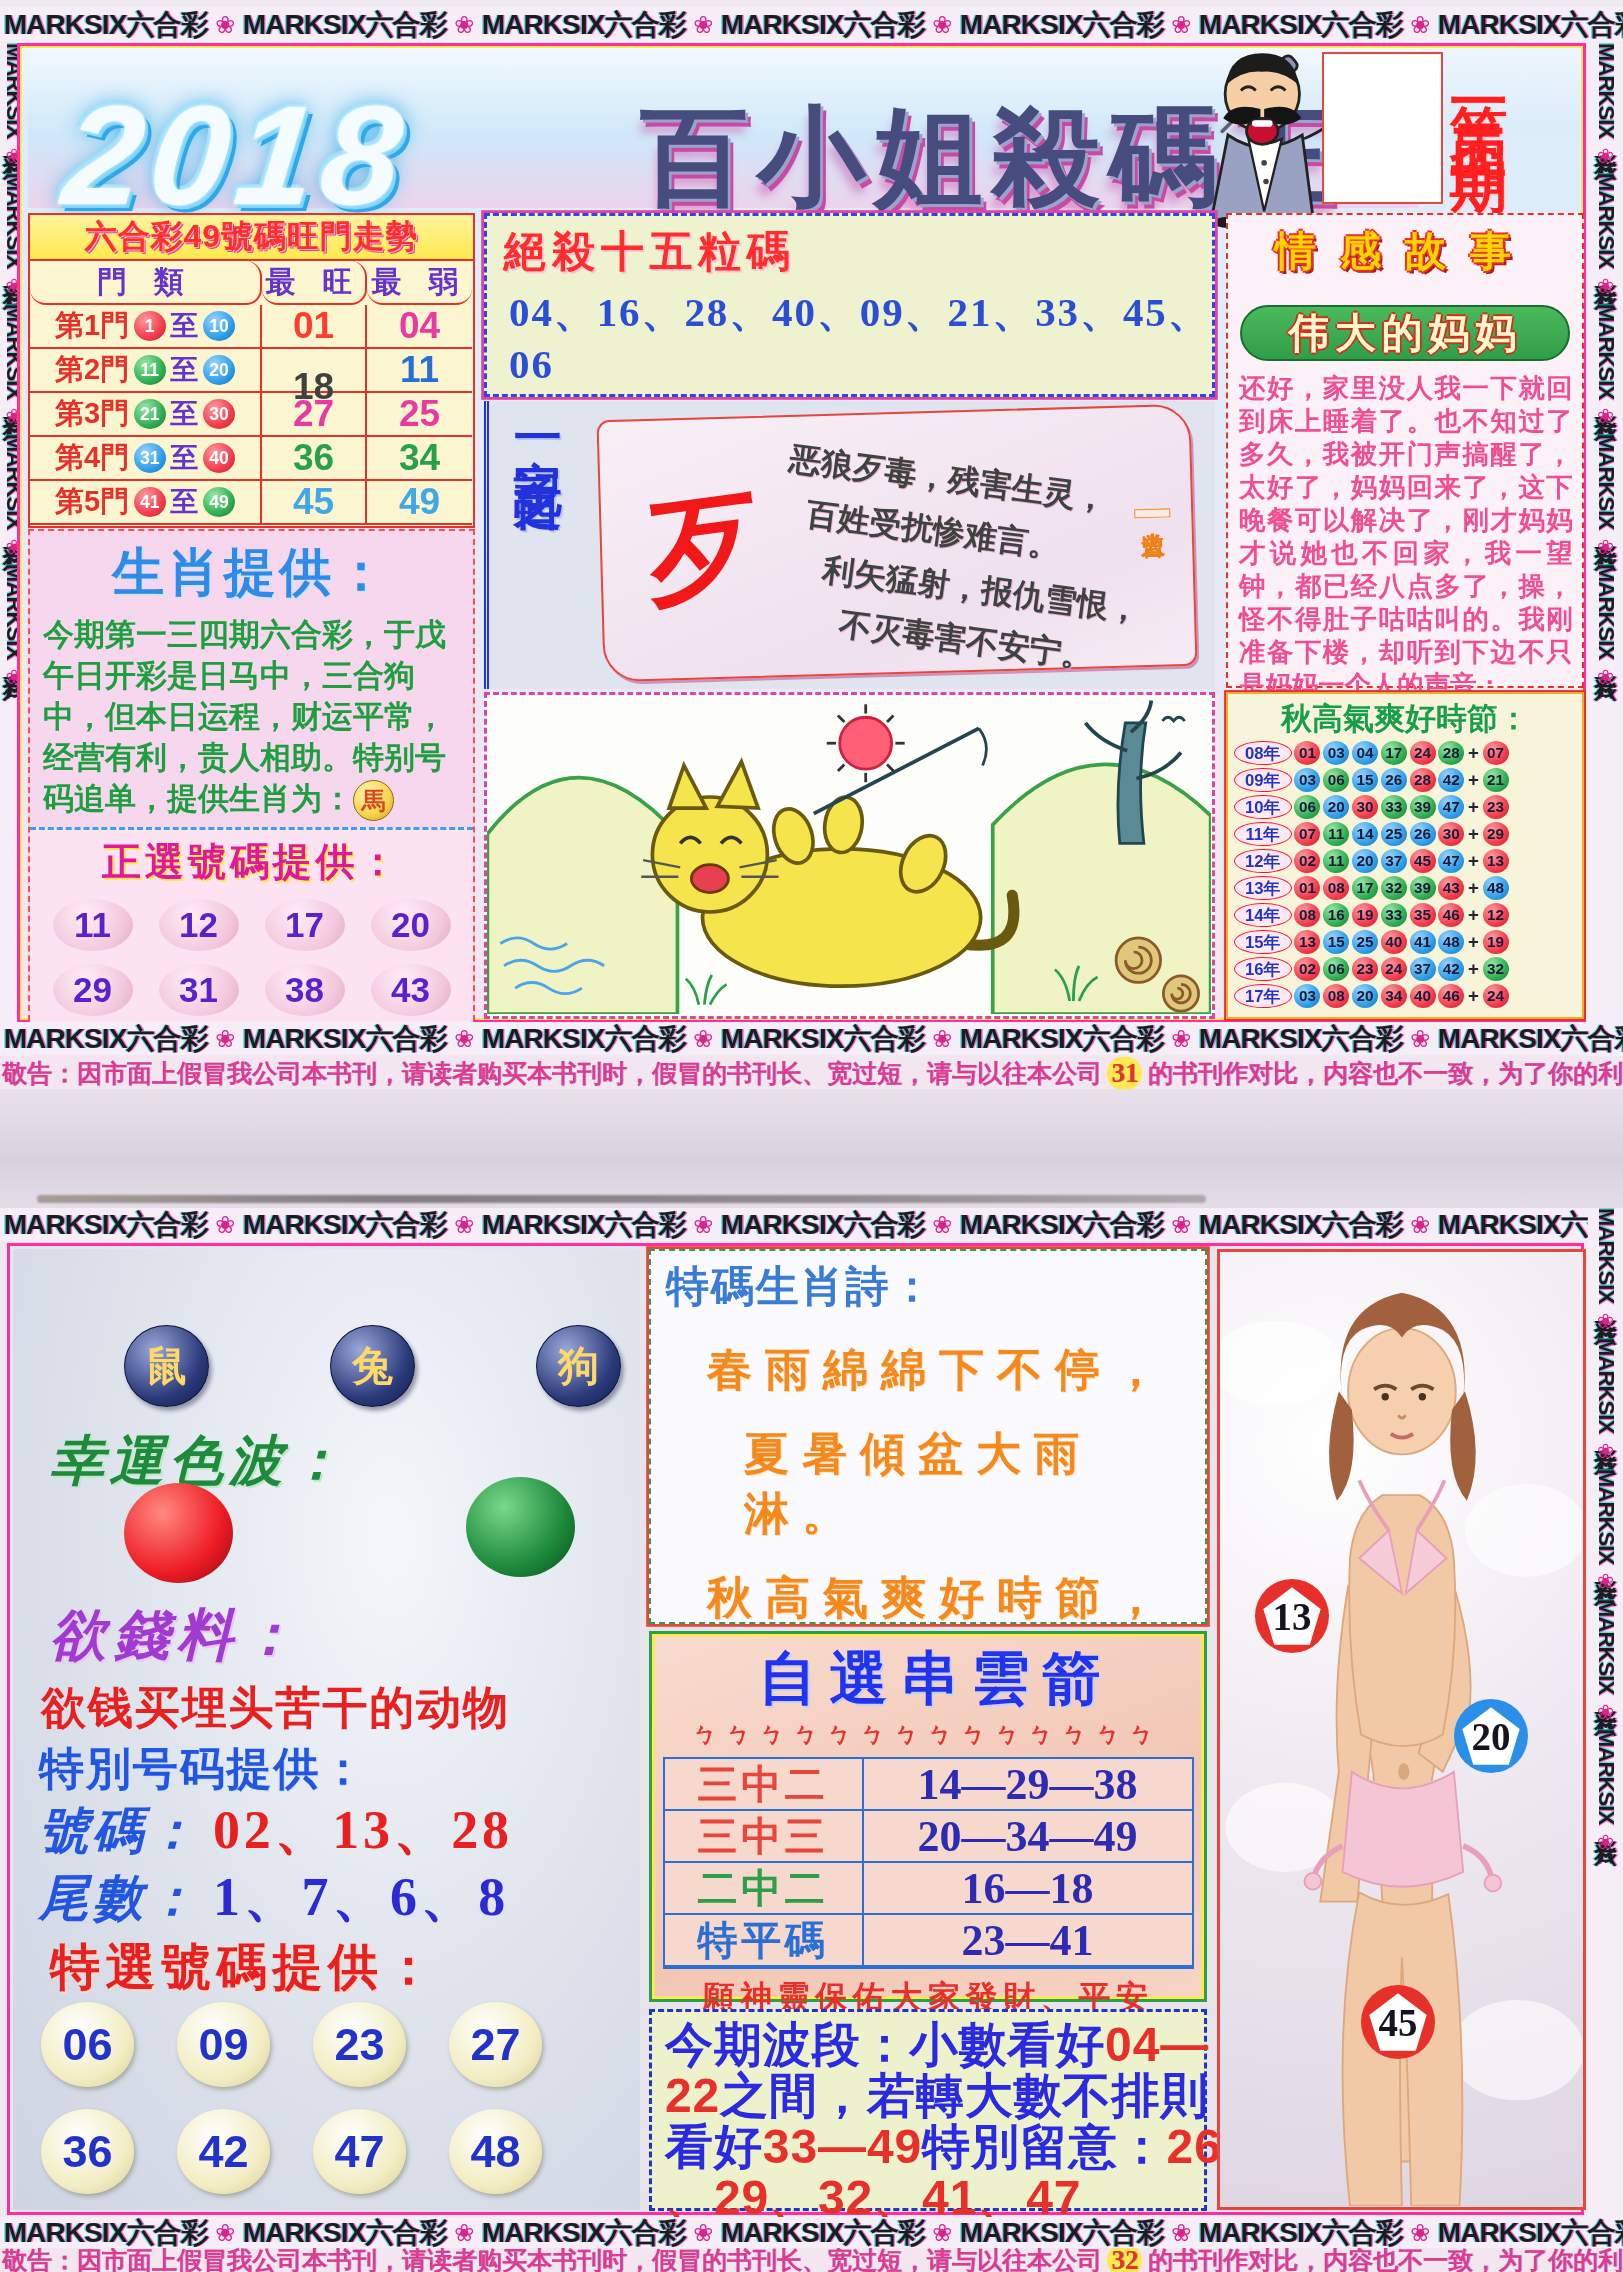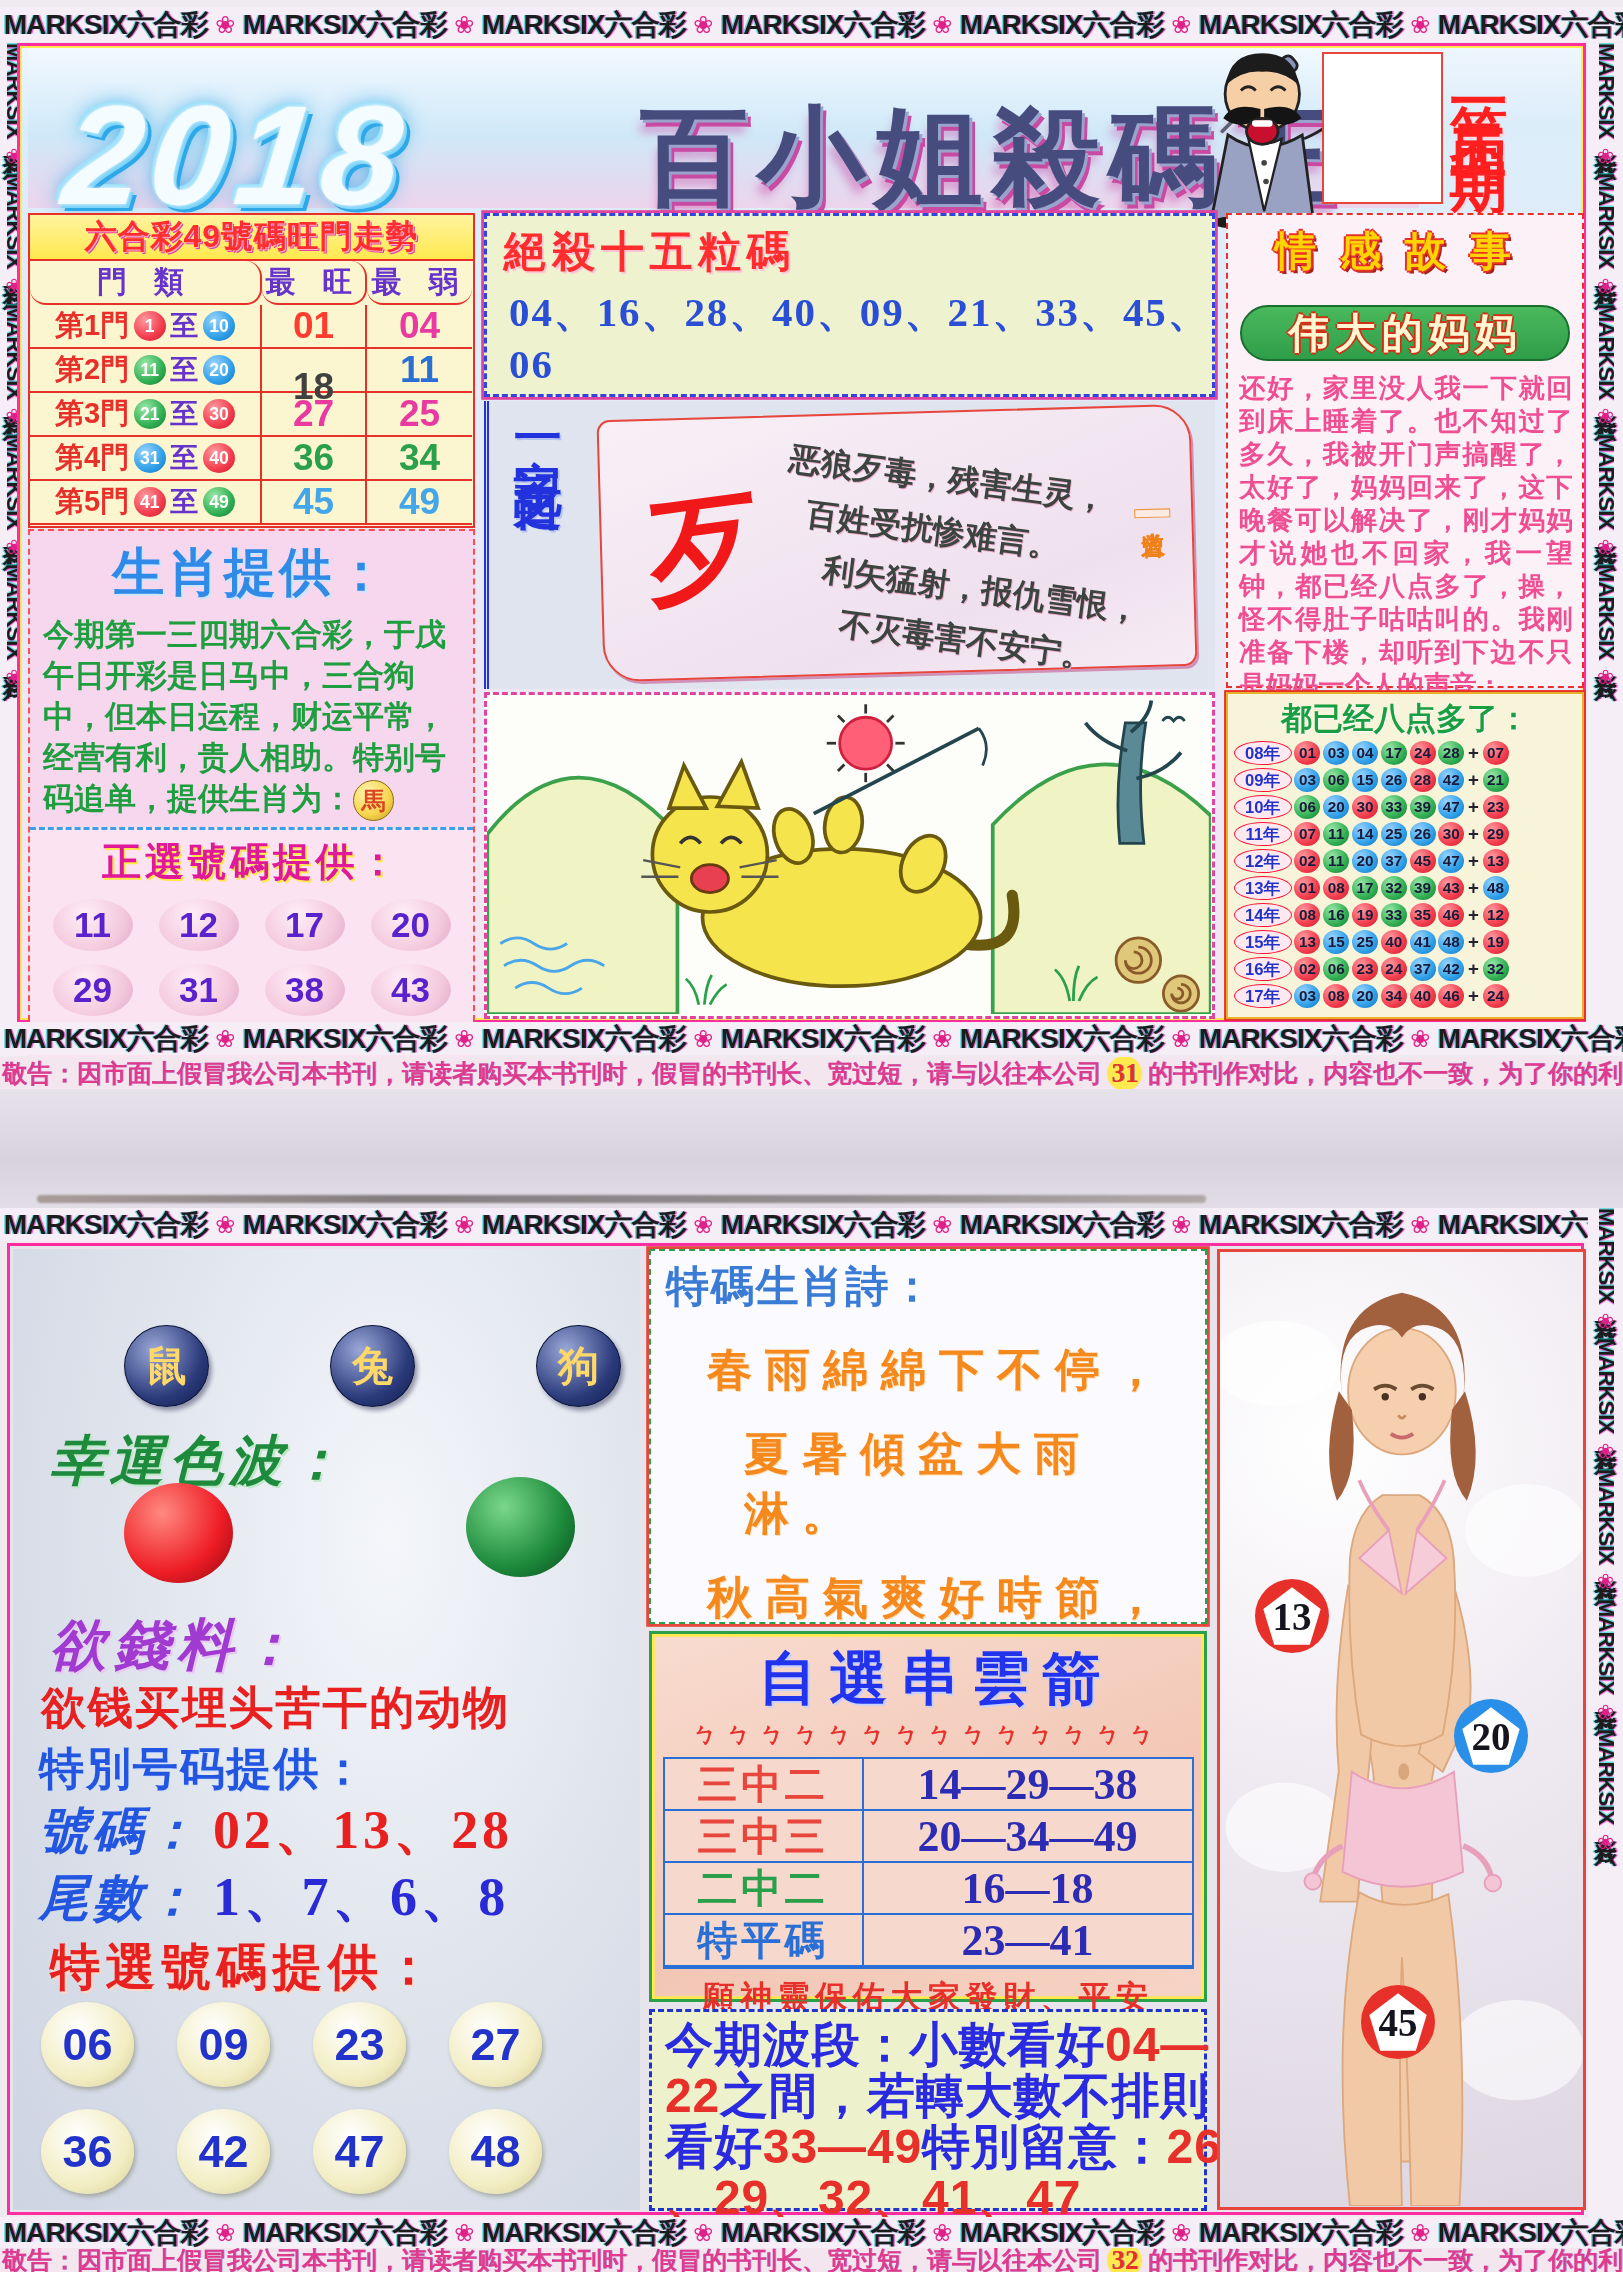--- a/index.html
+++ b/index.html
@@ -126,21 +126,21 @@
   .p2left{left:13px;top:1249px;width:627px;height:961px;
      background:radial-gradient(ellipse at 60% 30%,#f4f6fa 0%,#dde2eb 55%,#cdd4e2 100%);overflow:hidden;}
   .hz-title{left:56px;top:11px;font-size:54px;font-weight:bold;color:#ff2d2d;letter-spacing:3.7px;text-shadow:1.9px 1.9px 0 #ffd0d8;}
   .aball{width:85px;height:82px;border-radius:50%;display:inline-flex;align-items:center;justify-content:center;
      background:radial-gradient(circle at 35% 30%,#9aa8d8,#2a3a7a 62%,#101c4a);color:#ffd86a;
      font-size:41px;font-weight:bold;border:1.9px solid #0a1438;box-shadow:2.8px 3.7px 4.6px rgba(20,20,60,.4);}
   .animal-row{left:111px;top:76px;display:flex;gap:121px;}
   .lucky-title{left:37px;top:176px;font-size:54px;font-weight:bold;color:#1d8a3c;font-style:italic;
      text-shadow:1.9px 1.9px 0 #bfe8c8;letter-spacing:5.6px;}
   .cball{border-radius:50%;width:109px;height:100px;}
-  .money-title{left:37px;top:359px;font-size:56px;font-weight:bold;color:#a03ad0;font-style:italic;
+  .money-title{left:37px;top:349px;font-size:56px;font-weight:bold;color:#a03ad0;font-style:italic;
      letter-spacing:7.4px;text-shadow:1.9px 1.9px 0 #e8c8f4;}
   .money-body{left:28px;top:429px;font-size:45px;font-weight:bold;color:#e82020;letter-spacing:1.9px;}
   .sp-title{left:26px;top:490px;font-size:45px;font-weight:bold;color:#2356e0;letter-spacing:1.9px;text-shadow:0.9px 0.9px 0 #cfe0ff;}
   .sp-line{position:absolute;font-weight:bold;display:flex;align-items:baseline;gap:13px;}
   .sp-label{font-size:50px;color:#2356e0;font-style:italic;letter-spacing:3.7px;}
   .sp-red{font-size:54px;color:#e82020;letter-spacing:3.7px;font-family:"Liberation Serif","DejaVu Serif",serif;}
   .sp-blue{font-size:54px;color:#2a2ad6;letter-spacing:3.7px;font-family:"Liberation Serif","DejaVu Serif",serif;}
   .ss-title{left:37px;top:685px;font-size:50px;font-weight:bold;color:#e82020;letter-spacing:5.6px;text-shadow:1.9px 1.9px 0 #ffd8c8;}
   .spec-balls{left:28px;top:753px;width:575px;display:flex;flex-wrap:wrap;gap:22px 43px;}
   .specball{width:93px;height:85px;border-radius:50%;display:flex;align-items:center;justify-content:center;
@@ -422,21 +422,21 @@
     </svg>
   </div>
 
   <div class="abs story">
     <div class="story-head">情感故事</div>
     <div class="story-banner">伟大的妈妈</div>
     <div class="story-body"><span>还好，家里没人我一下就回到床上睡着了。也不知过了多久，我被开门声搞醒了，太好了，妈妈回来了，这下晚餐可以解决了，刚才妈妈才说她也不回家，我一望钟，都已经八点多了，操，怪不得肚子咕咕叫的。我刚准备下楼，却听到下边不只是妈妈一个人的声音；</span><span class="story-cont">(待续)</span></div>
   </div>
 
   <div class="abs hist">
-    <div class="hist-title">都已经八点多了：</div>
+    <div class="hist-title">秋高氣爽好時節：</div>
     <div id="hist-body">
         <div class="hrow">
           <span class="hyear">08年</span>
           <span class="hball bc-r">01</span>
           <span class="hball bc-b">03</span>
           <span class="hball bc-b">04</span>
           <span class="hball bc-g">17</span>
           <span class="hball bc-r">24</span>
           <span class="hball bc-g">28</span>
           <span class="hplus">+</span>

